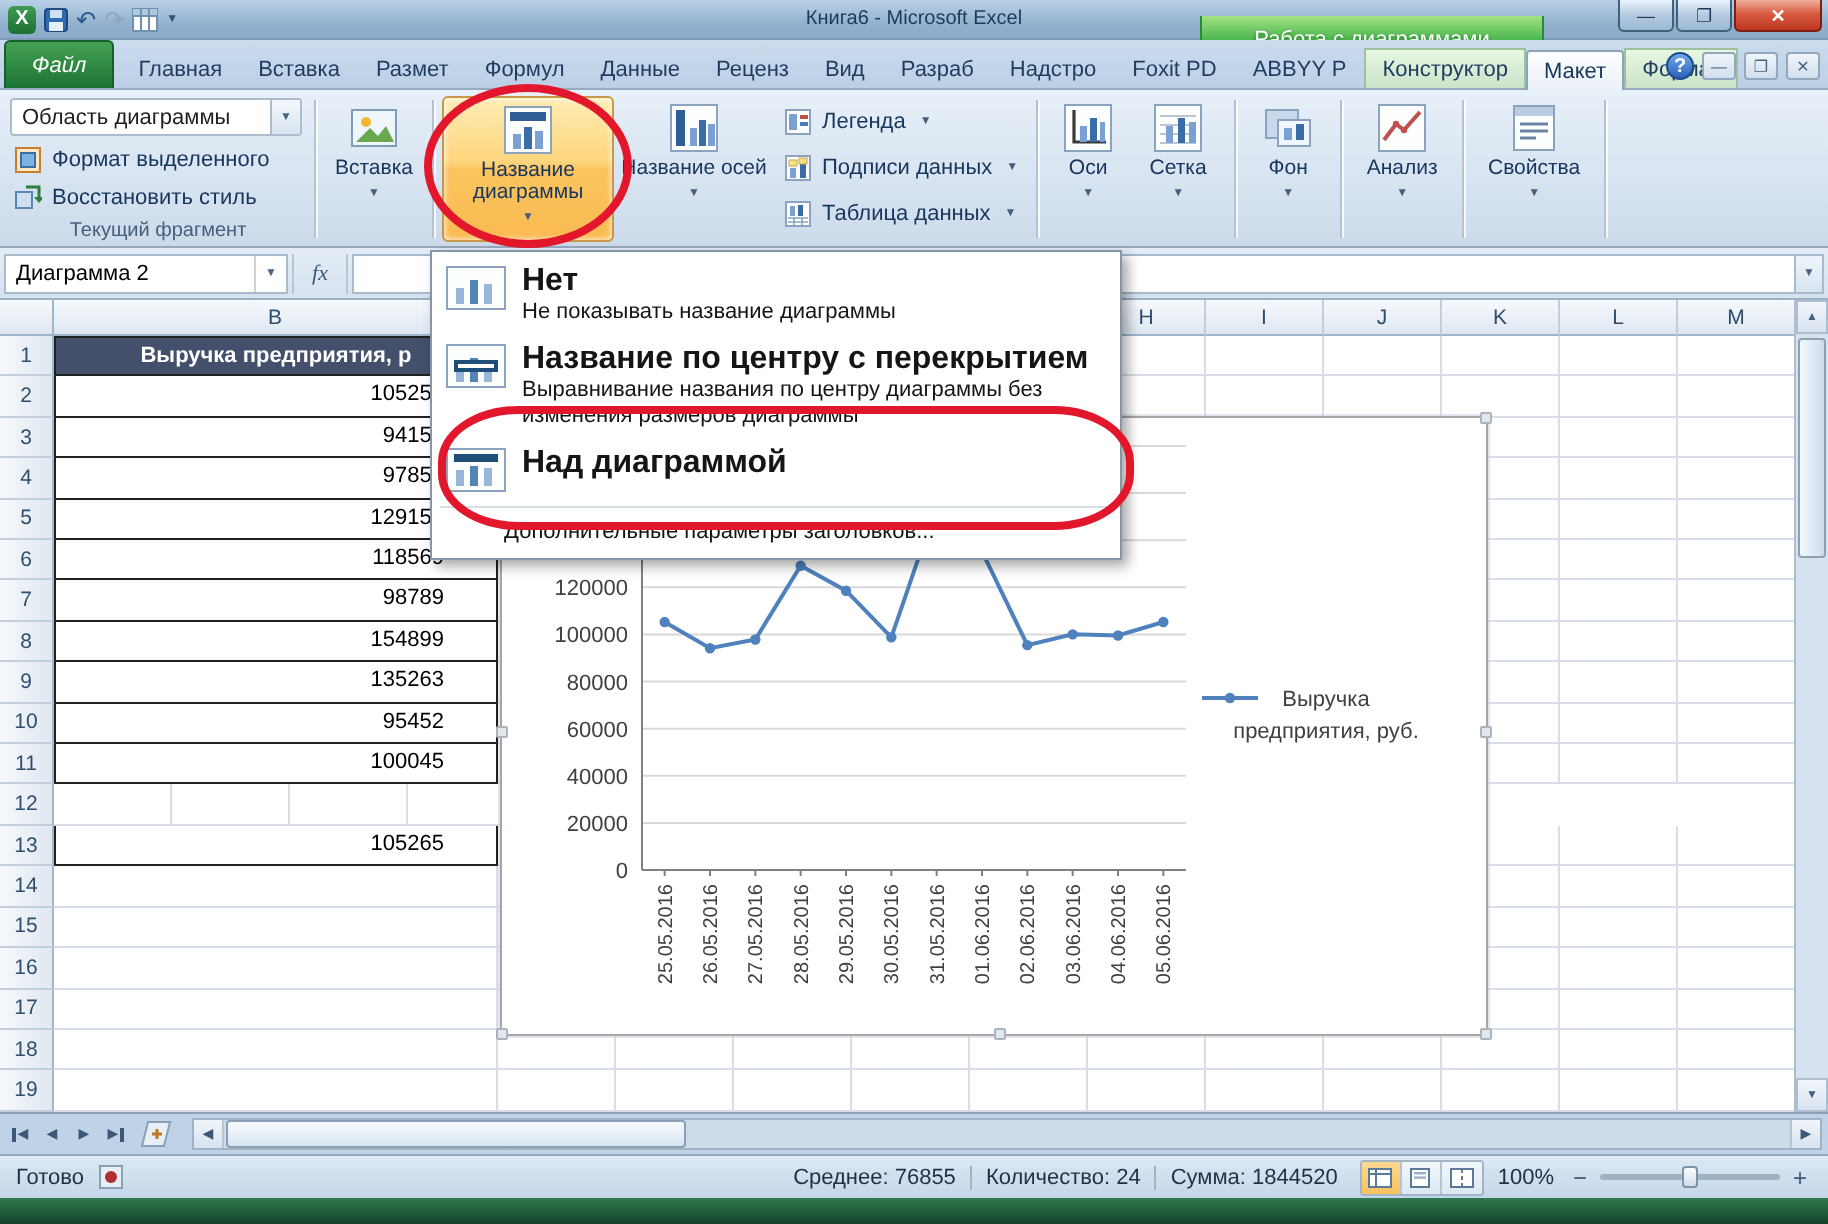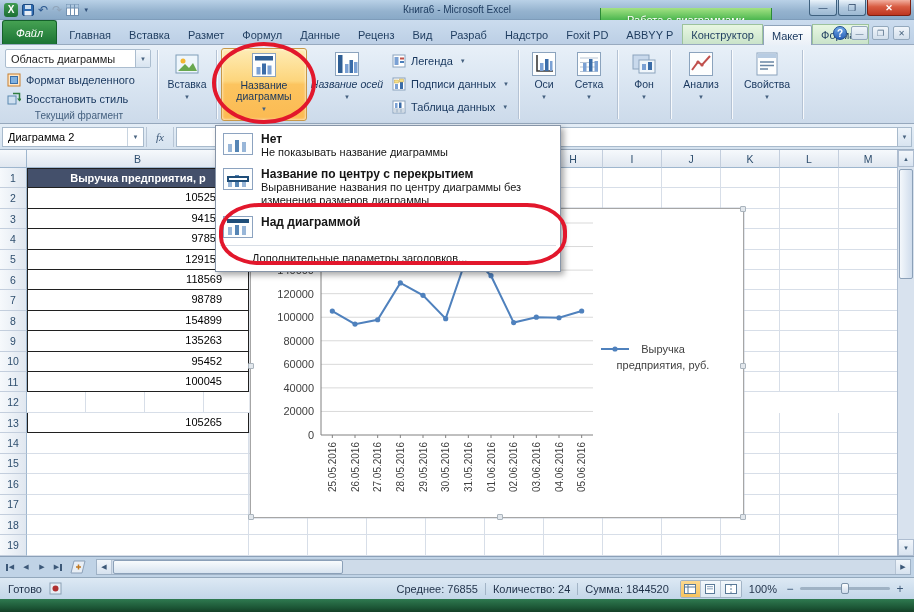--- a/index.html
+++ b/index.html
@@ -85,21 +85,21 @@
 .chartbox{position:absolute;left:250px;top:208px;width:494px;height:310px;background:#fff;border:1px solid #a6a6a6;border-radius:2px;z-index:15;box-shadow:0 0 0 1px rgba(190,200,212,.45);}
 .ch{position:absolute;width:6px;height:6px;background:#e2e7ec;border:1px solid #aab4bd;border-radius:1px;}
 .ch.tl{left:-3px;top:-3px}.ch.tm{left:50%;top:-3px}.ch.tr{right:-3px;top:-3px}
 .ch.ml{left:-3px;top:50%}.ch.mr{right:-3px;top:50%}
 .ch.bl{left:-3px;bottom:-3px}.ch.bm{left:50%;bottom:-3px}.ch.br{right:-3px;bottom:-3px}
 
 
 .menu{position:absolute;left:215px;top:125px;width:346px;background:#fff;border:1px solid #8795a8;box-shadow:3px 3px 6px rgba(0,0,0,.35);z-index:40;padding:2px 0;}
 .mitem{display:flex;gap:7px;padding:4px 8px 4px 6px;}
 .micon{flex:none;width:32px;}
-.mtitle{font-size:12px;font-weight:bold;color:#151515;}
+.mtitle{font-size:16px;font-weight:bold;color:#151515;}
 .mdesc{font-size:11px;color:#151515;line-height:13px;}
 .msep{height:1px;background:#d8dee6;margin:2px 4px;}
 .mfooter{font-size:11px;color:#151515;padding:4px 8px 5px 36px;}
 
 
 .redoval{position:absolute;border:4px solid #e2172c;pointer-events:none;z-index:60;}
 .oval1{left:212px;top:42px;width:104px;height:82px;border-radius:52px/41px;}
 .oval2{left:219px;top:203px;width:348px;height:62px;border-radius:40px/28px;}
 
 
@@ -240,21 +240,21 @@
         <svg class="rico" viewBox="0 0 26 26">
             <rect x="1.5" y="1.5" width="23" height="23" fill="#fdfefe" stroke="#8ba3bd"></rect>
             <rect x="4" y="4" width="18" height="4.5" fill="#2e5e94"></rect>
             <rect x="5.5" y="15" width="4" height="7.5" fill="#7ba1d4"></rect>
             <rect x="11" y="11.5" width="4" height="11" fill="#3a6ca8"></rect>
             <rect x="16.5" y="13.5" width="4" height="9" fill="#7ba1d4"></rect>
           </svg>
         <span class="blbl">Название диаграммы</span>
         <span class="bcar">▼</span>
       </div>
-      <div class="bigbtn" style="width:80px;font-style:italic;">
+      <div class="bigbtn" style="width:80px;">
         <svg class="rico" viewBox="0 0 26 26">
             <rect x="1.5" y="1.5" width="23" height="23" fill="#fdfefe" stroke="#8ba3bd"></rect>
             <rect x="4" y="4" width="4.5" height="18" fill="#2e5e94"></rect>
             <rect x="11" y="13" width="3.5" height="9" fill="#7ba1d4"></rect>
             <rect x="15.5" y="9" width="3.5" height="13" fill="#3a6ca8"></rect>
             <rect x="20" y="11" width="3.5" height="11" fill="#7ba1d4"></rect>
           </svg>
         <span class="blbl">Название осей</span>
         <span class="bcar">▼</span>
       </div>

